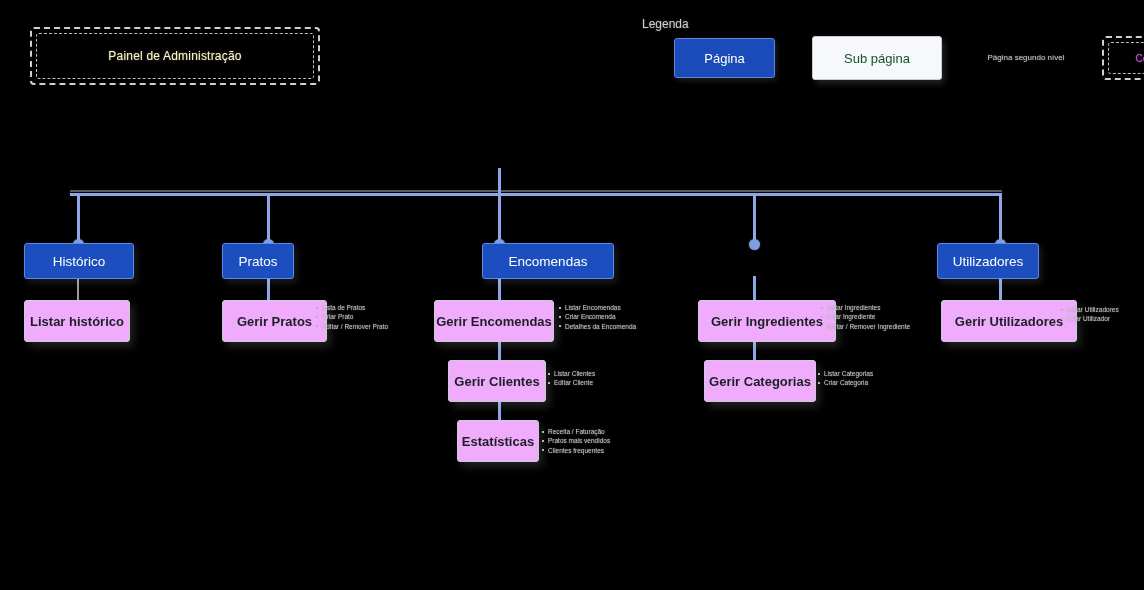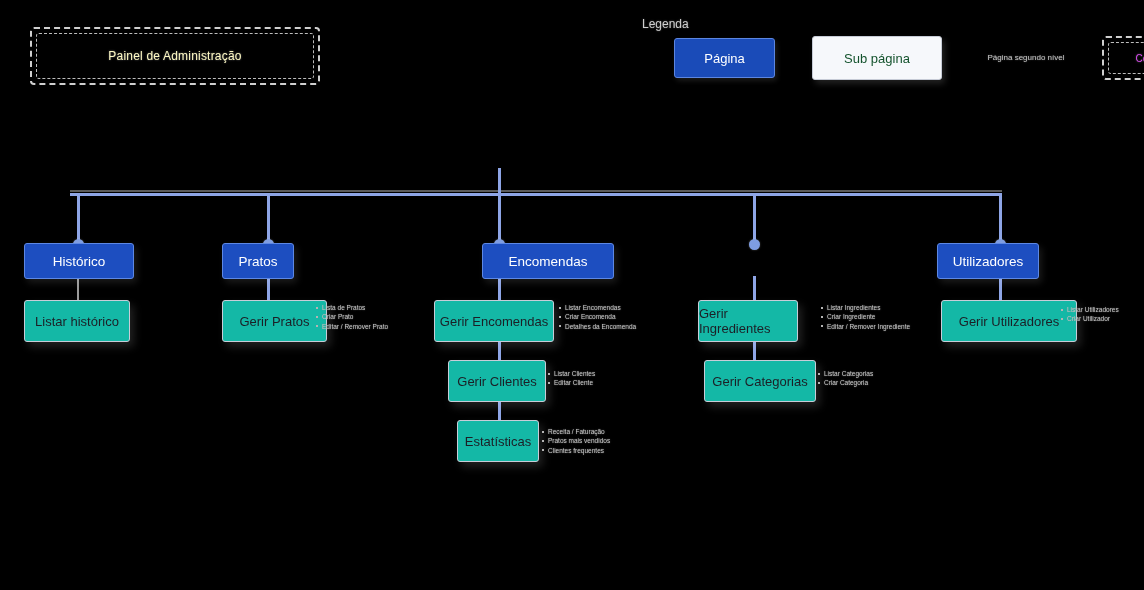--- a/index.html
+++ b/index.html
@@ -88,23 +88,24 @@
   .node{
     position:absolute;display:flex;align-items:center;justify-content:center;
     box-sizing:border-box;border-radius:3px;
   }
   .node.page{
     background:#1d4ec0;border:1px solid #5d88e4;color:#fff;font-size:13.5px;
     box-shadow:3px 4px 7px rgba(255,255,255,.10);
     height:36px;
   }
   .node.sub{
-    background:#14b8a6;border:1px solid #c8cdd8;color:#1c1f26;font-size:13px;
+    background:#f0abfc;border:1px solid #c8cdd8;color:#1c1f26;font-size:13px;
     box-shadow:4px 5px 8px rgba(255,255,255,.13);
     height:42px;
+    font-weight:bold;
   }
 
   
   .annot{
     position:absolute;font-size:6.5px;line-height:1.45;
     color:#c4c4c4;white-space:nowrap;
     text-shadow:0 0 1.6px rgba(150,150,150,.7);
     filter:blur(0.35px);
   }
   .annot div{position:relative;padding-left:6px;}
@@ -210,21 +211,21 @@
 
   <div class="node sub" style="left:457px;top:420px;width:82px;">
     <span>Estatísticas</span>
   </div>
   <div class="annot" style="left:542px;top:427px;">
     <div>Receita / Faturação</div>
     <div>Pratos mais vendidos</div>
     <div>Clientes frequentes</div>
   </div>
 
-  <div class="node sub" style="left:698px;top:300px;width:100px;">
+  <div class="node sub" style="left:698px;top:300px;width:138px;">
     <span>Gerir Ingredientes</span>
   </div>
   <div class="annot" style="left:821px;top:303px;">
     <div>Listar Ingredientes</div>
     <div>Criar Ingrediente</div>
     <div>Editar / Remover Ingrediente</div>
   </div>
 
   <div class="node sub" style="left:704px;top:360px;width:112px;">
     <span>Gerir Categorias</span>

